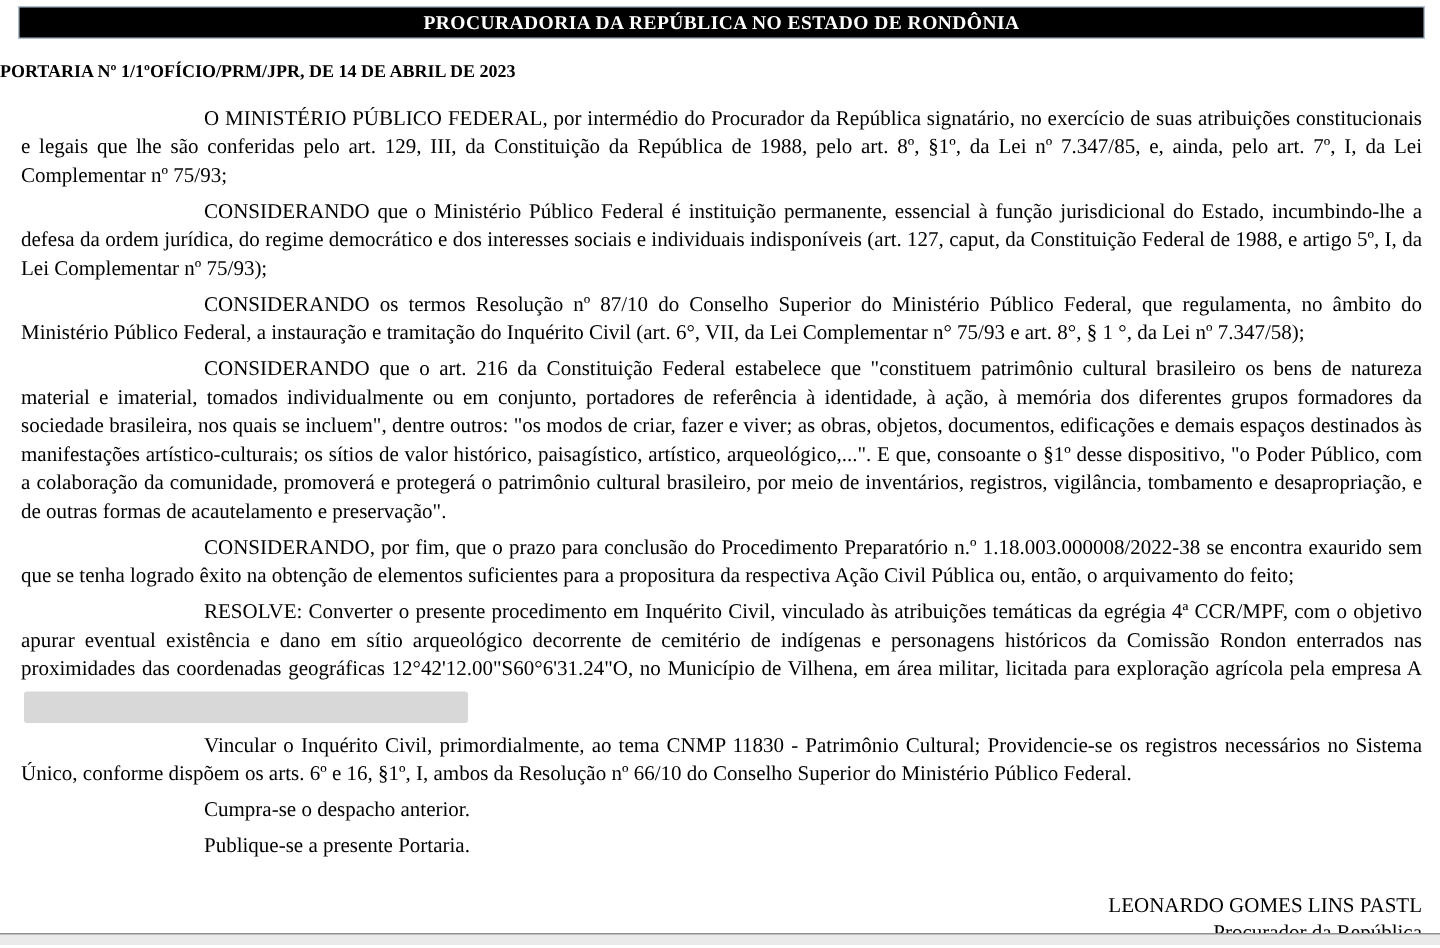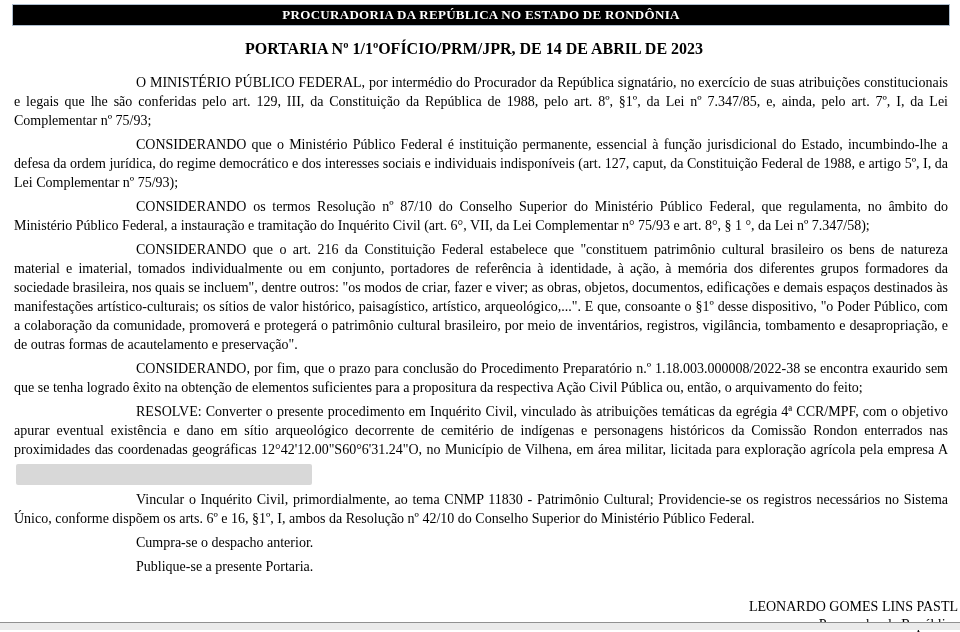--- a/index.html
+++ b/index.html
@@ -18,23 +18,23 @@
     line-height: 20px;
     background: #000000;
     border: 1px solid #aebecf;
     text-align: center;
     color: #ffffff;
     font-weight: bold;
     font-size: 13px;
     letter-spacing: 0.3px;
   }
   .portaria-title {
-    text-align: center;
+    text-align: left;
     margin: 14px 12px 15px 0;
-    font-size: 16px;
+    font-size: 12px;
     font-weight: bold;
   }
   .doc-body {
     padding: 0 12px 0 14px;
     font-size: 14px;
     line-height: 19px;
   }
   .para {
     margin: 0 0 5px 0;
     text-indent: 122px;
@@ -46,21 +46,21 @@
     height: 21px;
     background: #d8d8d8;
     border-radius: 2px;
     position: relative;
     top: 5px;
     margin-left: 2px;
   }
   .closing { margin: 3px 0 5px 0; }
   .signature {
     margin-top: 22px;
-    padding-right: 2px;
+    padding-right: 12px;
     text-align: right;
     font-size: 14px;
     line-height: 18px;
   }
   .scrollbar-track {
     position: absolute;
     left: 0;
     bottom: 2px;
     width: 100%;
     height: 7px;
@@ -77,21 +77,21 @@
 
 <div class="portaria-title">PORTARIA Nº 1/1ºOFÍCIO/PRM/JPR, DE 14 DE ABRIL DE 2023</div>
 
 <div class="doc-body">
   <p class="para"><span>O MINISTÉRIO PÚBLICO FEDERAL, por intermédio do Procurador da República signatário, no exercício de suas atribuições constitucionais e legais que lhe são conferidas pelo art. 129, III, da Constituição da República de 1988, pelo art. 8º, §1º, da Lei nº 7.347/85, e, ainda, pelo art. 7º, I, da Lei Complementar nº 75/93;</span></p>
   <p class="para"><span>CONSIDERANDO que o Ministério Público Federal é instituição permanente, essencial à função jurisdicional do Estado, incumbindo-lhe a defesa da ordem jurídica, do regime democrático e dos interesses sociais e individuais indisponíveis (art. 127, caput, da Constituição Federal de 1988, e artigo 5º, I, da Lei Complementar nº 75/93);</span></p>
   <p class="para"><span>CONSIDERANDO os termos Resolução nº 87/10 do Conselho Superior do Ministério Público Federal, que regulamenta, no âmbito do Ministério Público Federal, a instauração e tramitação do Inquérito Civil (art. 6°, VII, da Lei Complementar n° 75/93 e art. 8°, § 1 °, da Lei nº 7.347/58);</span></p>
   <p class="para"><span>CONSIDERANDO que o art. 216 da Constituição Federal estabelece que "constituem patrimônio cultural brasileiro os bens de natureza material e imaterial, tomados individualmente ou em conjunto, portadores de referência à identidade, à ação, à memória dos diferentes grupos formadores da sociedade brasileira, nos quais se incluem", dentre outros: "os modos de criar, fazer e viver; as obras, objetos, documentos, edificações e demais espaços destinados às manifestações artístico-culturais; os sítios de valor histórico, paisagístico, artístico, arqueológico,...". E que, consoante o §1º desse dispositivo, "o Poder Público, com a colaboração da comunidade, promoverá e protegerá o patrimônio cultural brasileiro, por meio de inventários, registros, vigilância, tombamento e desapropriação, e de outras formas de acautelamento e preservação".</span></p>
   <p class="para"><span>CONSIDERANDO, por fim, que o prazo para conclusão do Procedimento Preparatório n.º 1.18.003.000008/2022-38 se encontra exaurido sem que se tenha logrado êxito na obtenção de elementos suficientes para a propositura da respectiva Ação Civil Pública ou, então, o arquivamento do feito;</span></p>
   <p class="para"><span>RESOLVE: Converter o presente procedimento em Inquérito Civil, vinculado às atribuições temáticas da egrégia 4ª CCR/MPF, com o objetivo apurar eventual existência e dano em sítio arqueológico decorrente de cemitério de indígenas e personagens históricos da Comissão Rondon enterrados nas proximidades das coordenadas geográficas 12°42'12.00"S60°6'31.24"O, no Município de Vilhena, em área militar, licitada para exploração agrícola pela empresa A</span><span class="redaction"></span></p>
-  <p class="para"><span>Vincular o Inquérito Civil, primordialmente, ao tema CNMP 11830 - Patrimônio Cultural; Providencie-se os registros necessários no Sistema Único, conforme dispõem os arts. 6º e 16, §1º, I, ambos da Resolução nº 42/10 do Conselho Superior do Ministério Público Federal.</span></p>
+  <p class="para"><span>Vincular o Inquérito Civil, primordialmente, ao tema CNMP 11830 - Patrimônio Cultural; Providencie-se os registros necessários no Sistema Único, conforme dispõem os arts. 6º e 16, §1º, I, ambos da Resolução nº 66/10 do Conselho Superior do Ministério Público Federal.</span></p>
   <p class="para closing"><span>Cumpra-se o despacho anterior.</span></p>
   <p class="para closing"><span>Publique-se a presente Portaria.</span></p>
 </div>
 
 <div class="signature">
   <div>LEONARDO GOMES LINS PASTL</div>
   <div>Procurador da República</div>
 </div>
 
 <div class="scrollbar-track"></div>

